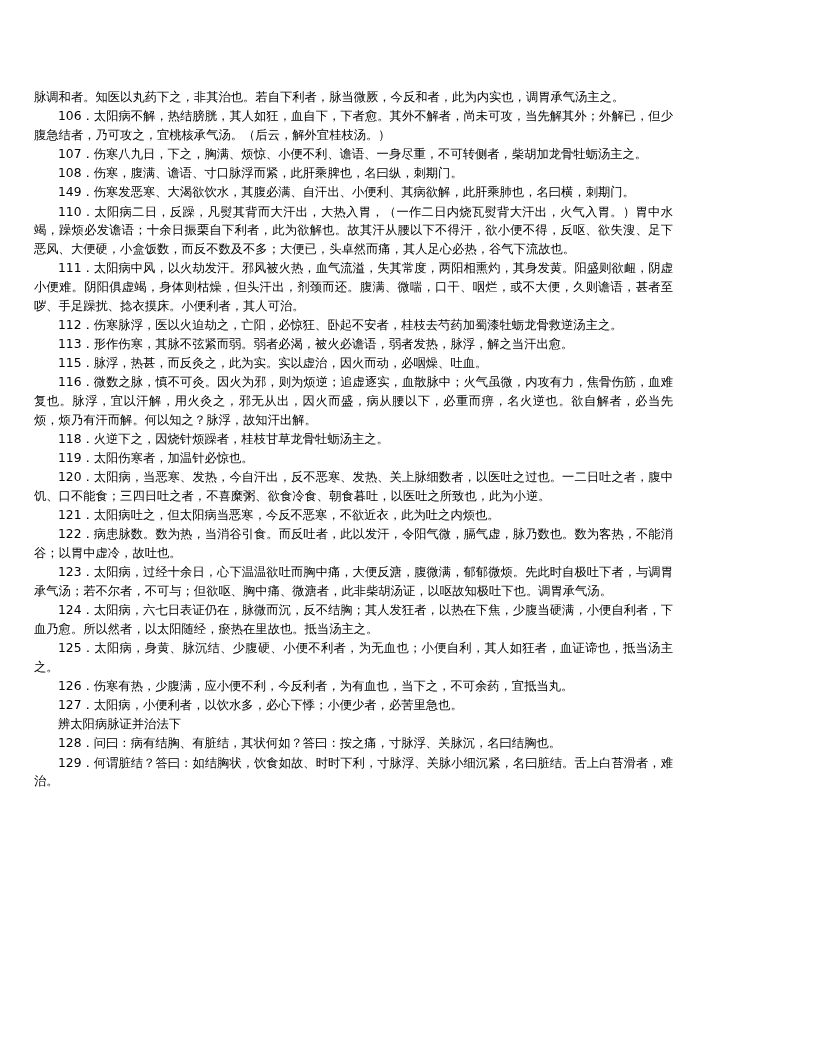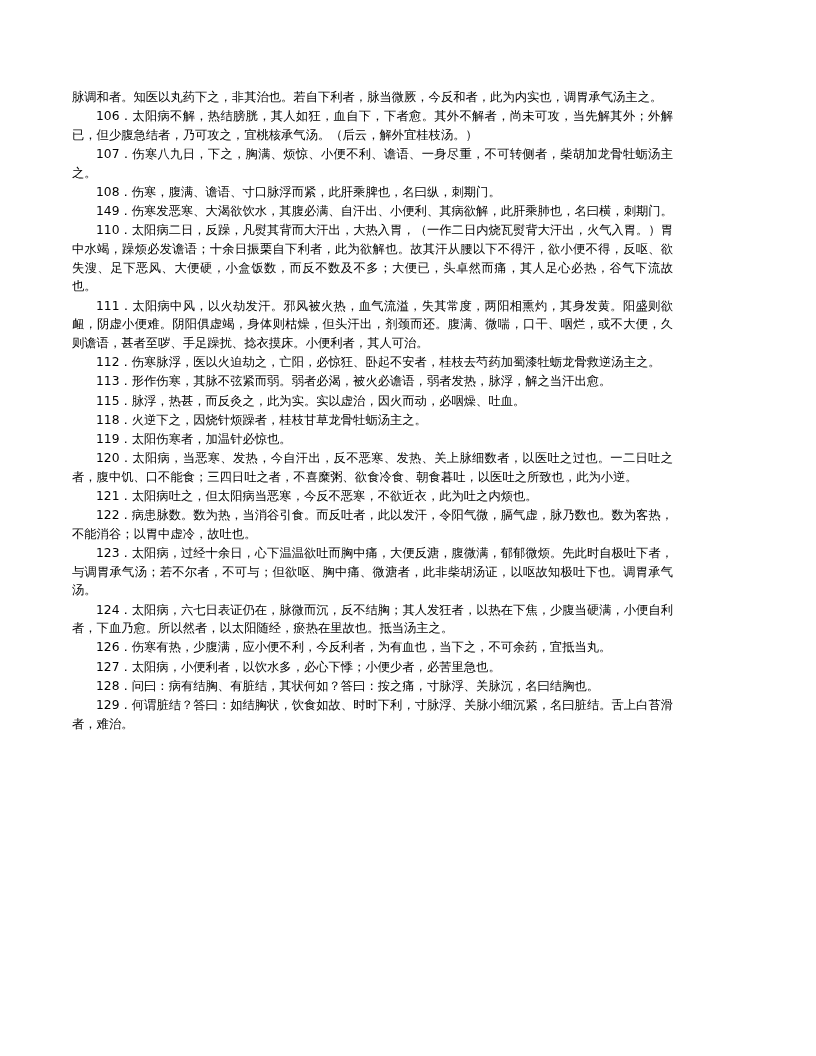--- a/index.html
+++ b/index.html
@@ -9,21 +9,21 @@
   }
   body {
     width: 816px;
     height: 1056px;
     font-family: "DejaVu Sans", sans-serif;
   }
   .page {
     box-sizing: border-box;
     width: 739px;
     height: 1056px;
-    padding: 88px 66px 60px 72px;
+    padding: 88px 66px 60px 34px;
     background: #ffffff;
   }
   .doc-body {
     font-family: "DejaVu Sans", sans-serif;
     font-size: 12.3px;
     line-height: 1.52;
     color: #000000;
     text-align: justify;
     text-justify: inter-ideograph;
   }
@@ -51,29 +51,32 @@
     <p class="para">脉调和者。知医以丸药下之，非其治也。若自下利者，脉当微厥，今反和者，此为内实也，调胃承气汤主之。</p>
     <p class="para indent">106．太阳病不解，热结膀胱，其人如狂，血自下，下者愈。其外不解者，尚未可攻，当先解其外；外解已，但少腹急结者，乃可攻之，宜桃核承气汤。（后云，解外宜桂枝汤。）</p>
     <p class="para indent">107．伤寒八九日，下之，胸满、烦惊、小便不利、谵语、一身尽重，不可转侧者，柴胡加龙骨牡蛎汤主之。</p>
     <p class="para indent">108．伤寒，腹满、谵语、寸口脉浮而紧，此肝乘脾也，名曰纵，刺期门。</p>
     <p class="para indent">149．伤寒发恶寒、大渴欲饮水，其腹必满、自汗出、小便利、其病欲解，此肝乘肺也，名曰横，刺期门。</p>
     <p class="para indent">110．太阳病二日，反躁，凡熨其背而大汗出，大热入胃，（一作二日内烧瓦熨背大汗出，火气入胃。）胃中水竭，躁烦必发谵语；十余日振栗自下利者，此为欲解也。故其汗从腰以下不得汗，欲小便不得，反呕、欲失溲、足下恶风、大便硬，小盒饭数，而反不数及不多；大便已，头卓然而痛，其人足心必热，谷气下流故也。</p>
     <p class="para indent">111．太阳病中风，以火劫发汗。邪风被火热，血气流溢，失其常度，两阳相熏灼，其身发黄。阳盛则欲衄，阴虚小便难。阴阳俱虚竭，身体则枯燥，但头汗出，剂颈而还。腹满、微喘，口干、咽烂，或不大便，久则谵语，甚者至哕、手足躁扰、捻衣摸床。小便利者，其人可治。</p>
     <p class="para indent">112．伤寒脉浮，医以火迫劫之，亡阳，必惊狂、卧起不安者，桂枝去芍药加蜀漆牡蛎龙骨救逆汤主之。</p>
     <p class="para indent">113．形作伤寒，其脉不弦紧而弱。弱者必渴，被火必谵语，弱者发热，脉浮，解之当汗出愈。</p>
     <p class="para indent">115．脉浮，热甚，而反灸之，此为实。实以虚治，因火而动，必咽燥、吐血。</p>
+    <p class="para indent">116．微数之脉，慎不可灸。因火为邪，则为烦逆；追虚逐实，血散脉中；火气虽微，内攻有力，焦骨伤筋，血难复也。脉浮，宜以汗解，用火灸之，邪无从出，因火而盛，病从腰以下，必重而痹，名火逆也。欲自解者，必当先烦，烦乃有汗而解。何以知之？脉浮，故知汗出解。</p>
     <p class="para indent">118．火逆下之，因烧针烦躁者，桂枝甘草龙骨牡蛎汤主之。</p>
     <p class="para indent">119．太阳伤寒者，加温针必惊也。</p>
     <p class="para indent">120．太阳病，当恶寒、发热，今自汗出，反不恶寒、发热、关上脉细数者，以医吐之过也。一二日吐之者，腹中饥、口不能食；三四日吐之者，不喜糜粥、欲食冷食、朝食暮吐，以医吐之所致也，此为小逆。</p>
     <p class="para indent">121．太阳病吐之，但太阳病当恶寒，今反不恶寒，不欲近衣，此为吐之内烦也。</p>
     <p class="para indent">122．病患脉数。数为热，当消谷引食。而反吐者，此以发汗，令阳气微，膈气虚，脉乃数也。数为客热，不能消谷；以胃中虚冷，故吐也。</p>
     <p class="para indent">123．太阳病，过经十余日，心下温温欲吐而胸中痛，大便反溏，腹微满，郁郁微烦。先此时自极吐下者，与调胃承气汤；若不尔者，不可与；但欲呕、胸中痛、微溏者，此非柴胡汤证，以呕故知极吐下也。调胃承气汤。</p>
     <p class="para indent">124．太阳病，六七日表证仍在，脉微而沉，反不结胸；其人发狂者，以热在下焦，少腹当硬满，小便自利者，下血乃愈。所以然者，以太阳随经，瘀热在里故也。抵当汤主之。</p>
+    <p class="para indent">125．太阳病，身黄、脉沉结、少腹硬、小便不利者，为无血也；小便自利，其人如狂者，血证谛也，抵当汤主之。</p>
     <p class="para indent">126．伤寒有热，少腹满，应小便不利，今反利者，为有血也，当下之，不可余药，宜抵当丸。</p>
     <p class="para indent">127．太阳病，小便利者，以饮水多，必心下悸；小便少者，必苦里急也。</p>
+    <p class="para indent">辨太阳病脉证并治法下</p>
     <p class="para indent">128．问曰：病有结胸、有脏结，其状何如？答曰：按之痛，寸脉浮、关脉沉，名曰结胸也。</p>
     <p class="para indent">129．何谓脏结？答曰：如结胸状，饮食如故、时时下利，寸脉浮、关脉小细沉紧，名曰脏结。舌上白苔滑者，难治。</p>
     <p class="para indent"></p>
     <p class="section-heading"></p>
     <p class="para indent"></p>
     <p class="para indent"></p>
 
   </div>
 </div>
 

